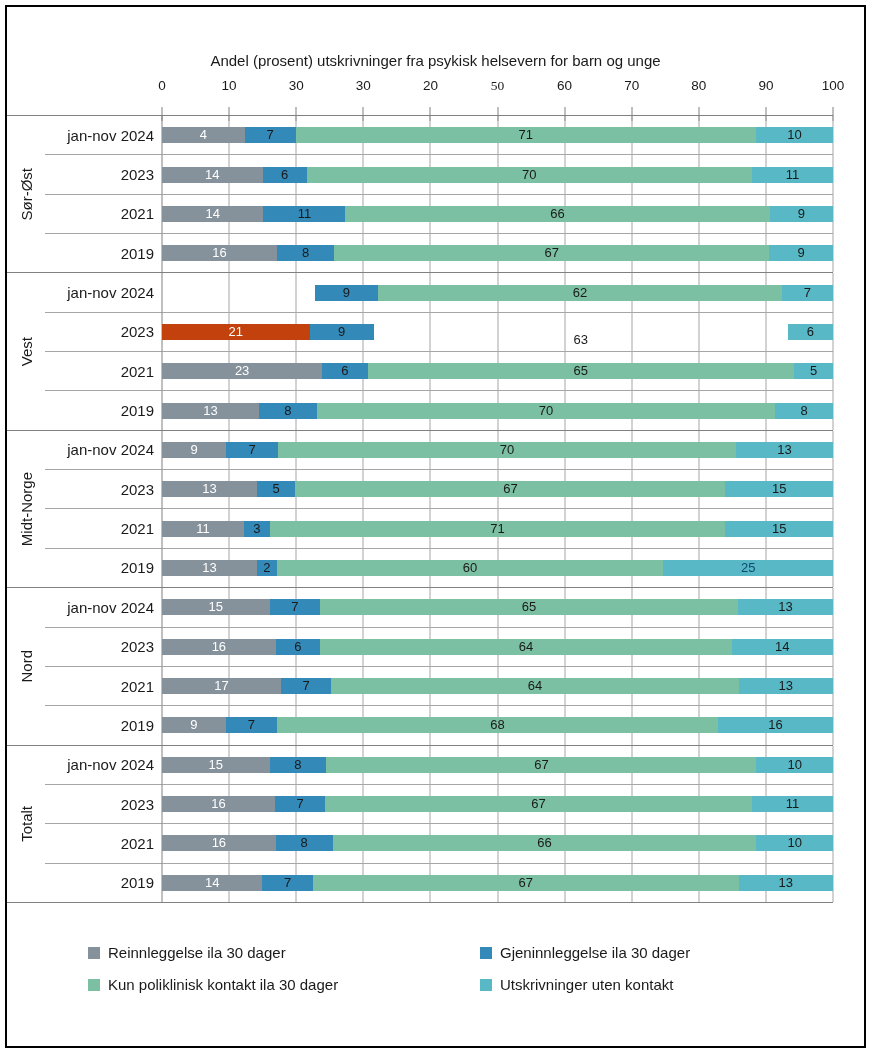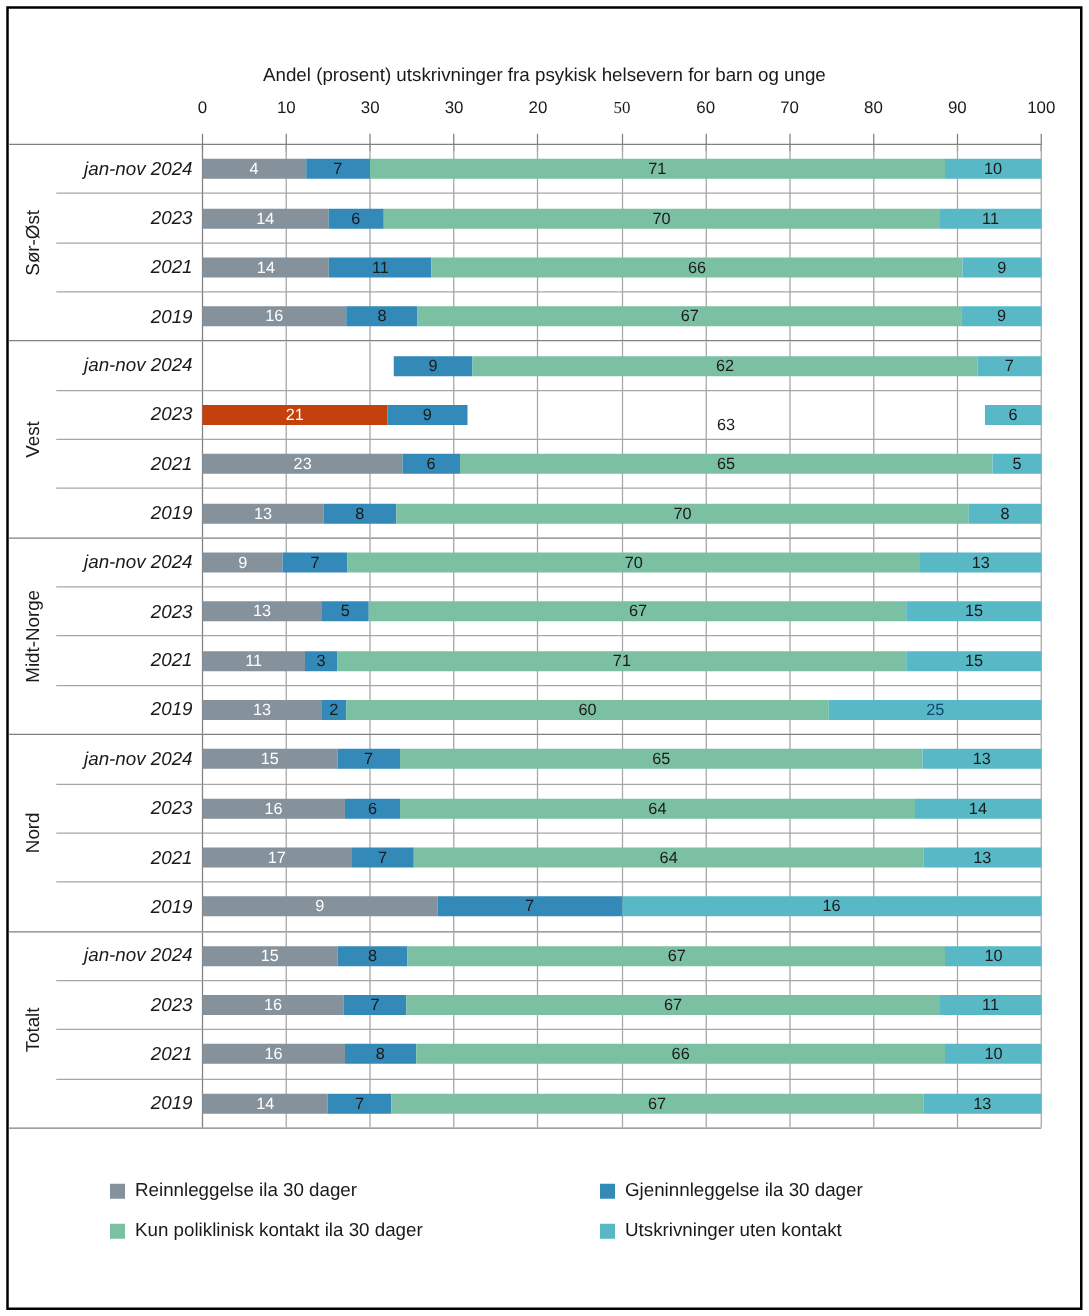--- a/index.html
+++ b/index.html
@@ -26,21 +26,21 @@
   .chart-body{
     position:absolute;left:7px;top:115px;width:826px;height:788px;
     border-top:1px solid #808080;box-sizing:border-box;
   }
   .group{display:flex;height:20%;box-sizing:border-box;border-bottom:1px solid #808080;}
   .gcell{width:38px;display:flex;align-items:center;justify-content:center;}
   .glabel{
     writing-mode:vertical-rl;transform:rotate(180deg);
     font-size:15px;color:#1a1a1a;white-space:nowrap;
   }
-  .ycol{width:117px;display:flex;flex-direction:column;font-style:italic;}
+  .ycol{width:117px;display:flex;flex-direction:column;}
   .ycell{
     flex:1;display:flex;align-items:center;justify-content:flex-end;
     padding-right:8px;box-sizing:border-box;border-bottom:1px solid #a6a6a6;
     font-size:15px;white-space:nowrap;
   }
   .ycell.last{border-bottom:none;}
   .pcol{flex:1;position:relative;display:flex;flex-direction:column;}
   .vgrid{position:absolute;top:0;bottom:0;width:1px;background:#a6a6a6;z-index:1;transform:translateX(-50%);}
   .vgrid.zero{background:#808080;}
   .prow{
@@ -307,20 +307,21 @@
               <div class="seg" style="flex-grow: 17; background: rgb(133, 145, 155); color: rgb(255, 255, 255);">17</div>
               <div class="seg" style="flex-grow: 7; background: rgb(51, 137, 184); color: rgb(26, 26, 26);">7</div>
               <div class="seg" style="flex-grow: 64; background: rgb(123, 192, 163); color: rgb(26, 26, 26);">64</div>
               <div class="seg" style="flex-grow: 13; background: rgb(88, 184, 198); color: rgb(26, 26, 26);">13</div>
             </div>
           </div>
           <div class="prow last">
             <div class="bar">
               <div class="seg" style="flex-grow: 9; background: rgb(133, 145, 155); color: rgb(255, 255, 255);">9</div>
               <div class="seg" style="flex-grow: 7; background: rgb(51, 137, 184); color: rgb(26, 26, 26);">7</div>
+              <div class="seg" style="flex-grow: 68; background: rgb(123, 192, 163); color: rgb(26, 26, 26);">68</div>
               <div class="seg" style="flex-grow: 16; background: rgb(88, 184, 198); color: rgb(26, 26, 26);">16</div>
             </div>
           </div>
         </div>
       </div>
       <div class="group">
         <div class="gcell">
           <div class="glabel">Totalt</div>
         </div>
         <div class="ycol">

